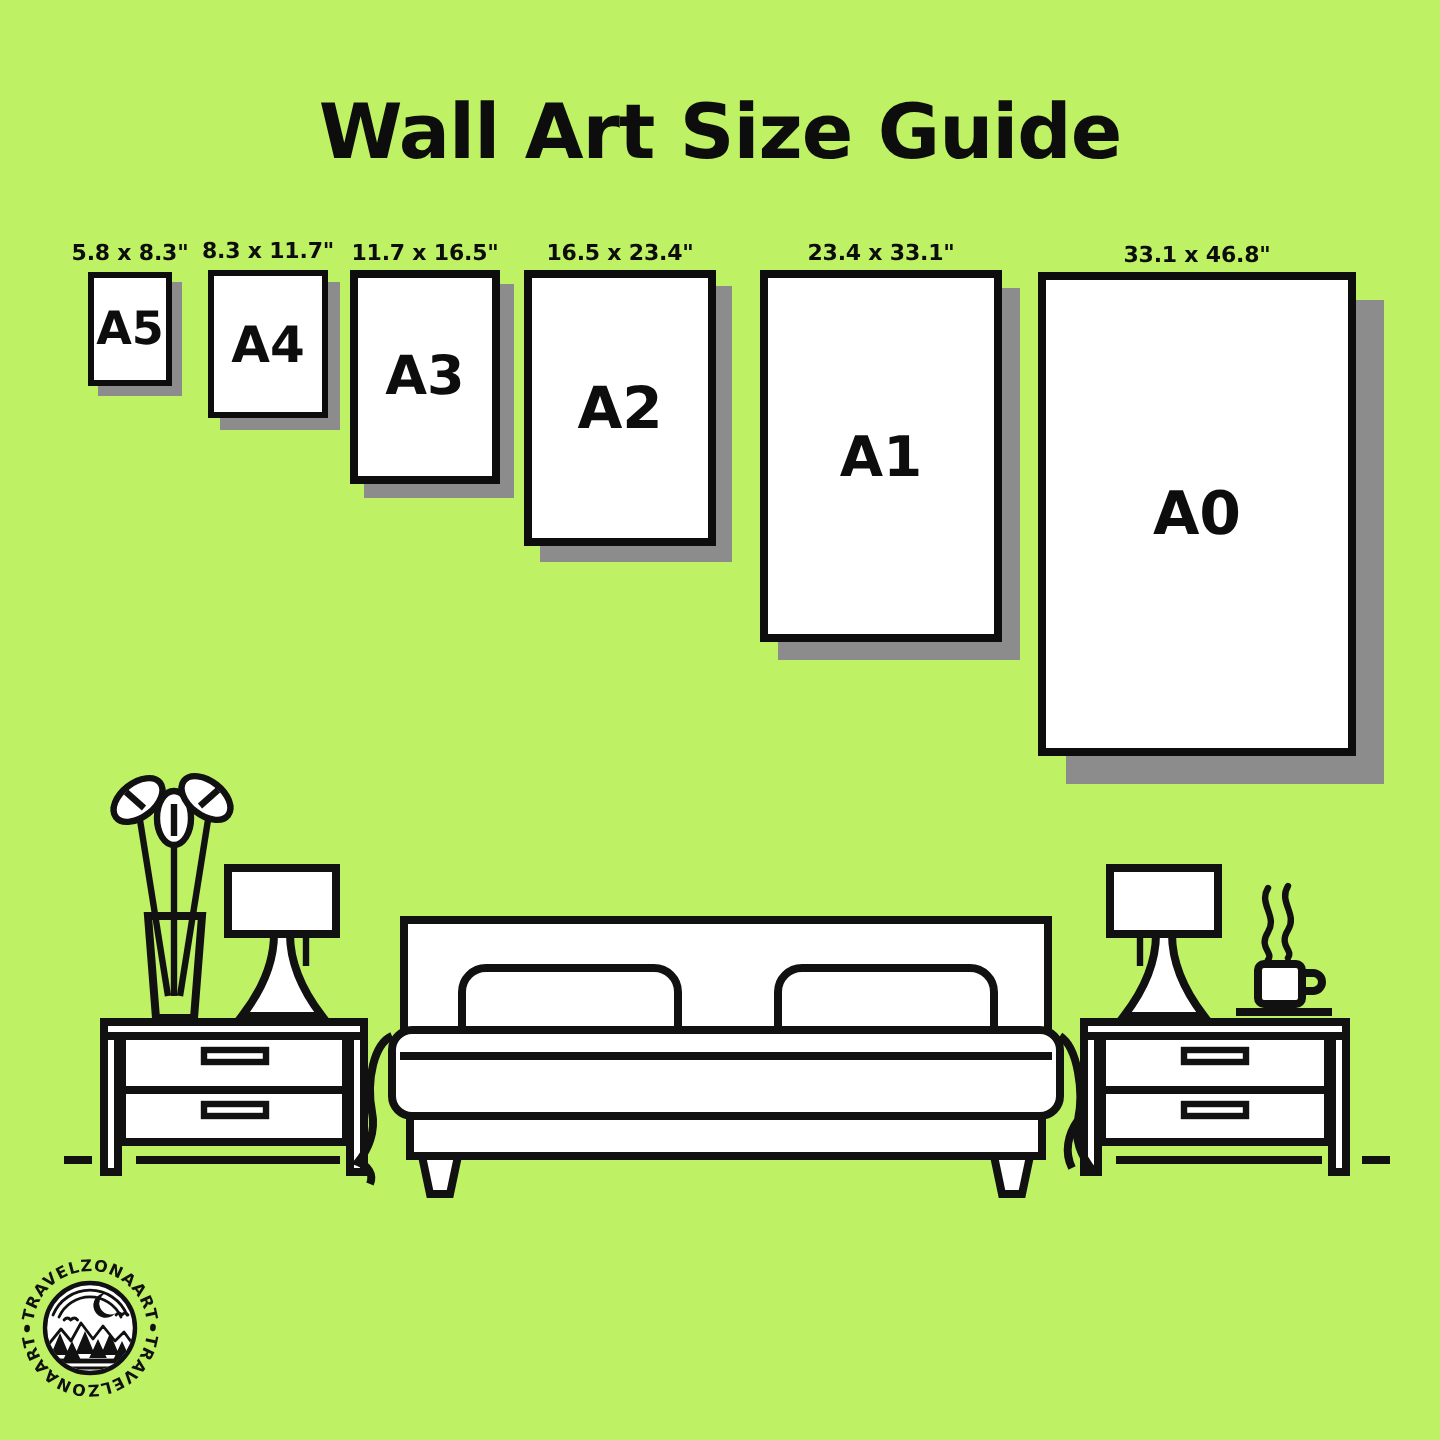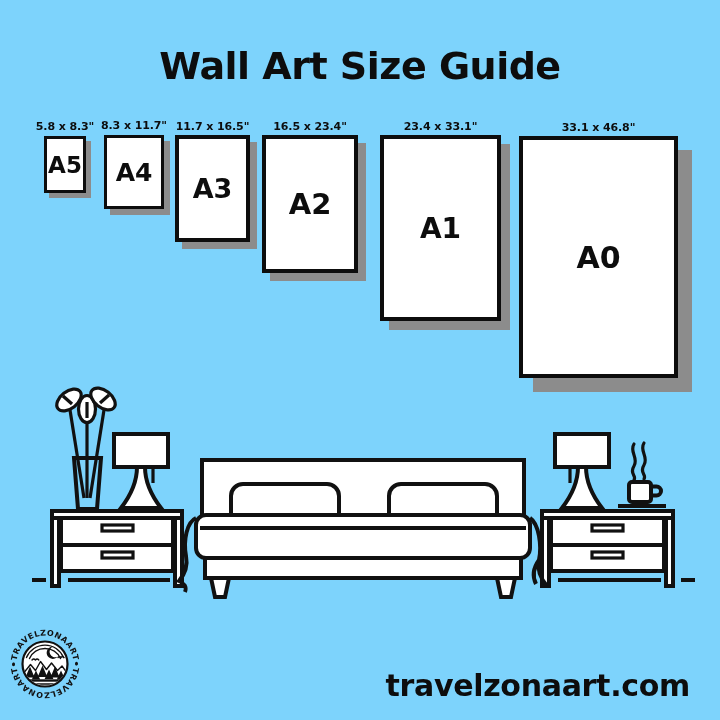--- a/index.html
+++ b/index.html
@@ -1,16 +1,16 @@
 <!DOCTYPE html>
 <html><head>
 <meta charset="utf-8">
 <style>
   html,body{margin:0;padding:0;background:#fff;}
-  .canvas{position:relative;width:720px;height:720px;background:#7dd3fc;overflow:hidden;
+  .canvas{position:relative;width:720px;height:720px;background:#bef264;overflow:hidden;
           font-family:"DejaVu Sans","Liberation Sans",sans-serif;color:#111;}
   .page-title{position:absolute;left:0;top:44px;width:720px;text-align:center;
               font-size:38px;font-weight:bold;letter-spacing:-.5px;color:#0d0d0d;}
   
   .frame{position:absolute;box-sizing:border-box;border-style:solid;border-color:#0d0d0d;
          background:#fff;display:flex;align-items:center;justify-content:center;font-weight:bold;color:#0d0d0d;}
   .size-label{position:absolute;top:-19px;left:50%;transform:translateX(-50%);
               font-size:11px;font-weight:bold;white-space:nowrap;letter-spacing:-.1px;}
   .f-a5{left:44px; top:136px;width:42px; height:57px; border-width:3px;box-shadow:5px 5px 0 #8c8c8c;font-size:23px;}
   .f-a4{left:104px;top:135px;width:60px; height:74px; border-width:3px;box-shadow:6px 6px 0 #8c8c8c;font-size:25px;}
@@ -159,15 +159,14 @@
       <path d="M 48,23.5 A 6.2,6.2 0 1 0 52.5,33.8 A 4.8,4.8 0 1 1 48,23.5 Z" fill="#111"></path>
       <path class="lthin" d="M 27,37 q 1.7,-2 3.4,0 q 1.7,-2 3.4,0 M 53,34.5 q 1.5,-1.8 3,0 q 1.5,-1.8 3,0" stroke-width="1"></path>
       <path class="lthin" stroke-width="1.6" d="M 17,52 L 25.5,41.5 L 30.5,47.5 L 35.5,38.5 L 41.5,46.5 L 46.5,40 L 52.5,47.5 L 57,43 L 63.5,52"></path>
       <path fill="#111" d="M19,48 l-4.2,9.5 h8.4 z M25,43.5 l-4.6,11 h9.2 z M31,47.5 l-4.2,9 h8.4 z M37.5,42.5 l-4.8,11.5 h9.6 z M44,46.5 l-4.4,9.5 h8.8 z M50,43.5 l-4.6,11 h9.2 z M56,47.5 l-4.2,9 h8.4 z M61,49.5 l-3.6,7.5 h7.2 z"></path>
       <rect x="17" y="56.3" width="46" height="2.4" fill="#111"></rect>
       <line x1="26" y1="61" x2="54" y2="61" stroke="#111" stroke-width="1.6"></line>
       <line x1="31" y1="63.4" x2="49" y2="63.4" stroke="#111" stroke-width="1.3"></line>
     </g>
   </svg>
 
-  <div class="website">travelzonaart.com</div>
 
 </div>
 
 </body></html>

